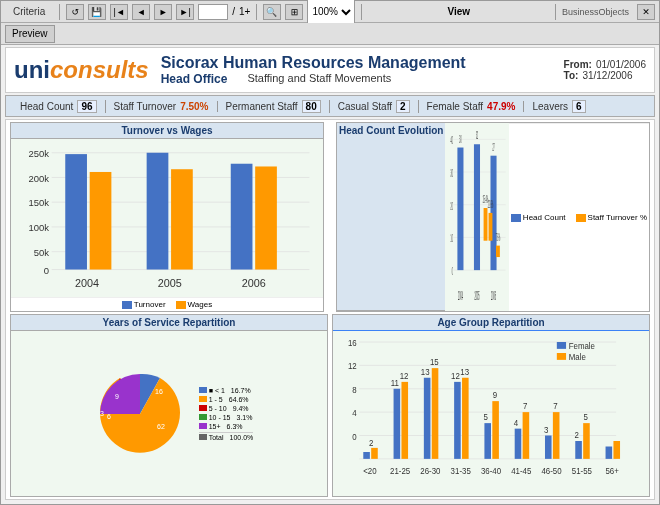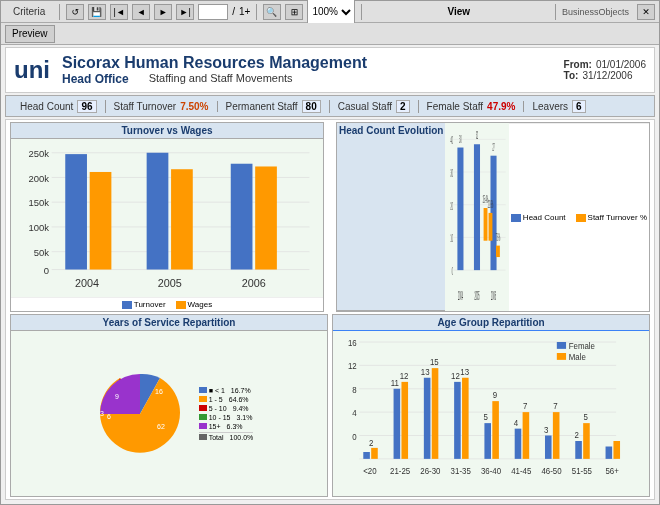--- a/index.html
+++ b/index.html
@@ -67,20 +67,21 @@
     <div class="tb-btn" style="margin-left:4px;">✕</div>
   </div>
 
   <div class="toolbar-second">
     <button class="preview-btn">Preview</button>
   </div>
 
   <div class="report-header" style="margin: 2px 4px 0 4px; border: 1px solid #ccc;">
     <div style="display:flex; align-items:center;">
       <span style="font-size:24px; font-weight:900; color:#1a3c6e; font-family:'Arial Black',Arial,sans-serif;">uni</span>
+        <span style="font-size:24px; font-weight:900; color:#e8821a; font-style:italic; font-family:'Arial Black',Arial,sans-serif;">consults</span>
     </div>
     <div style="margin-left:12px; flex:1;">
       <div style="font-size:16px; font-weight:bold; color:#1a3c6e;">Sicorax Human Resources Management</div>
       <div style="display:flex; gap:20px;">
         <span style="font-size:12px; font-weight:bold; color:#1a3c6e;">Head Office</span>
         <span style="font-size:11px; color:#333;">Staffing and Staff Movements</span>
       </div>
     </div>
     <div style="font-size:10px; color:#333; text-align:right;">
       <div style="display:flex; gap:4px; align-items:center;">

